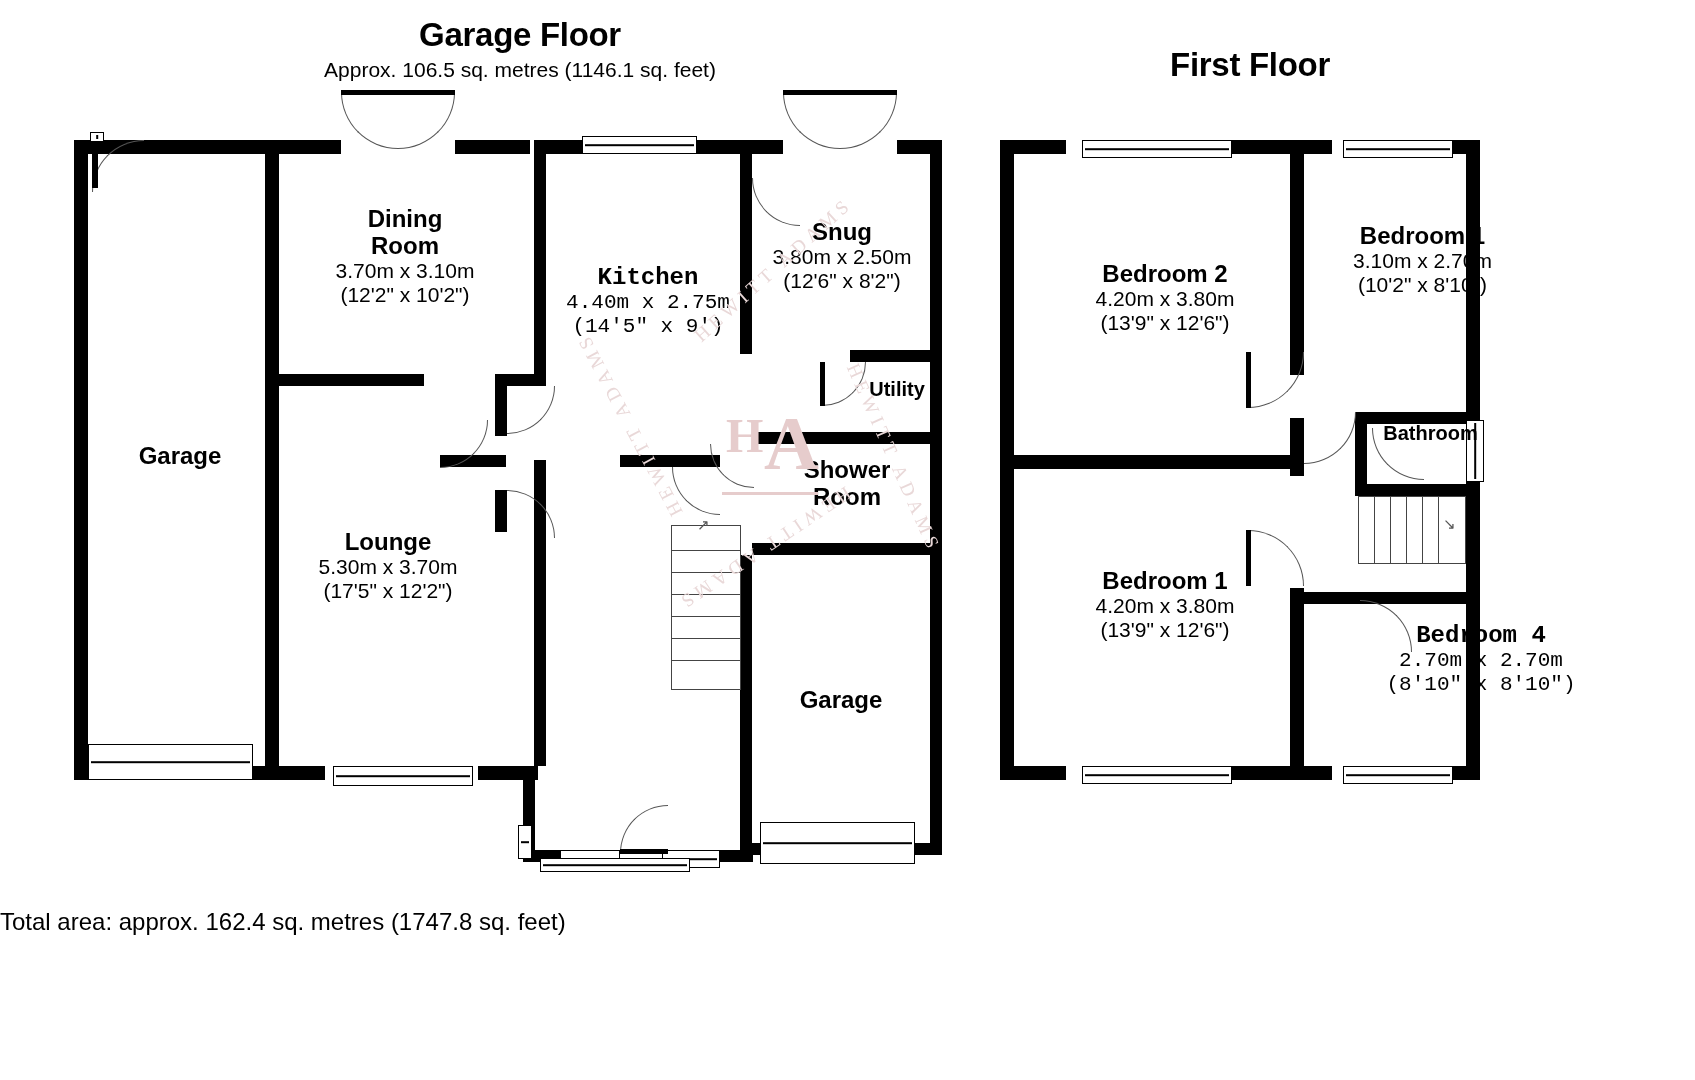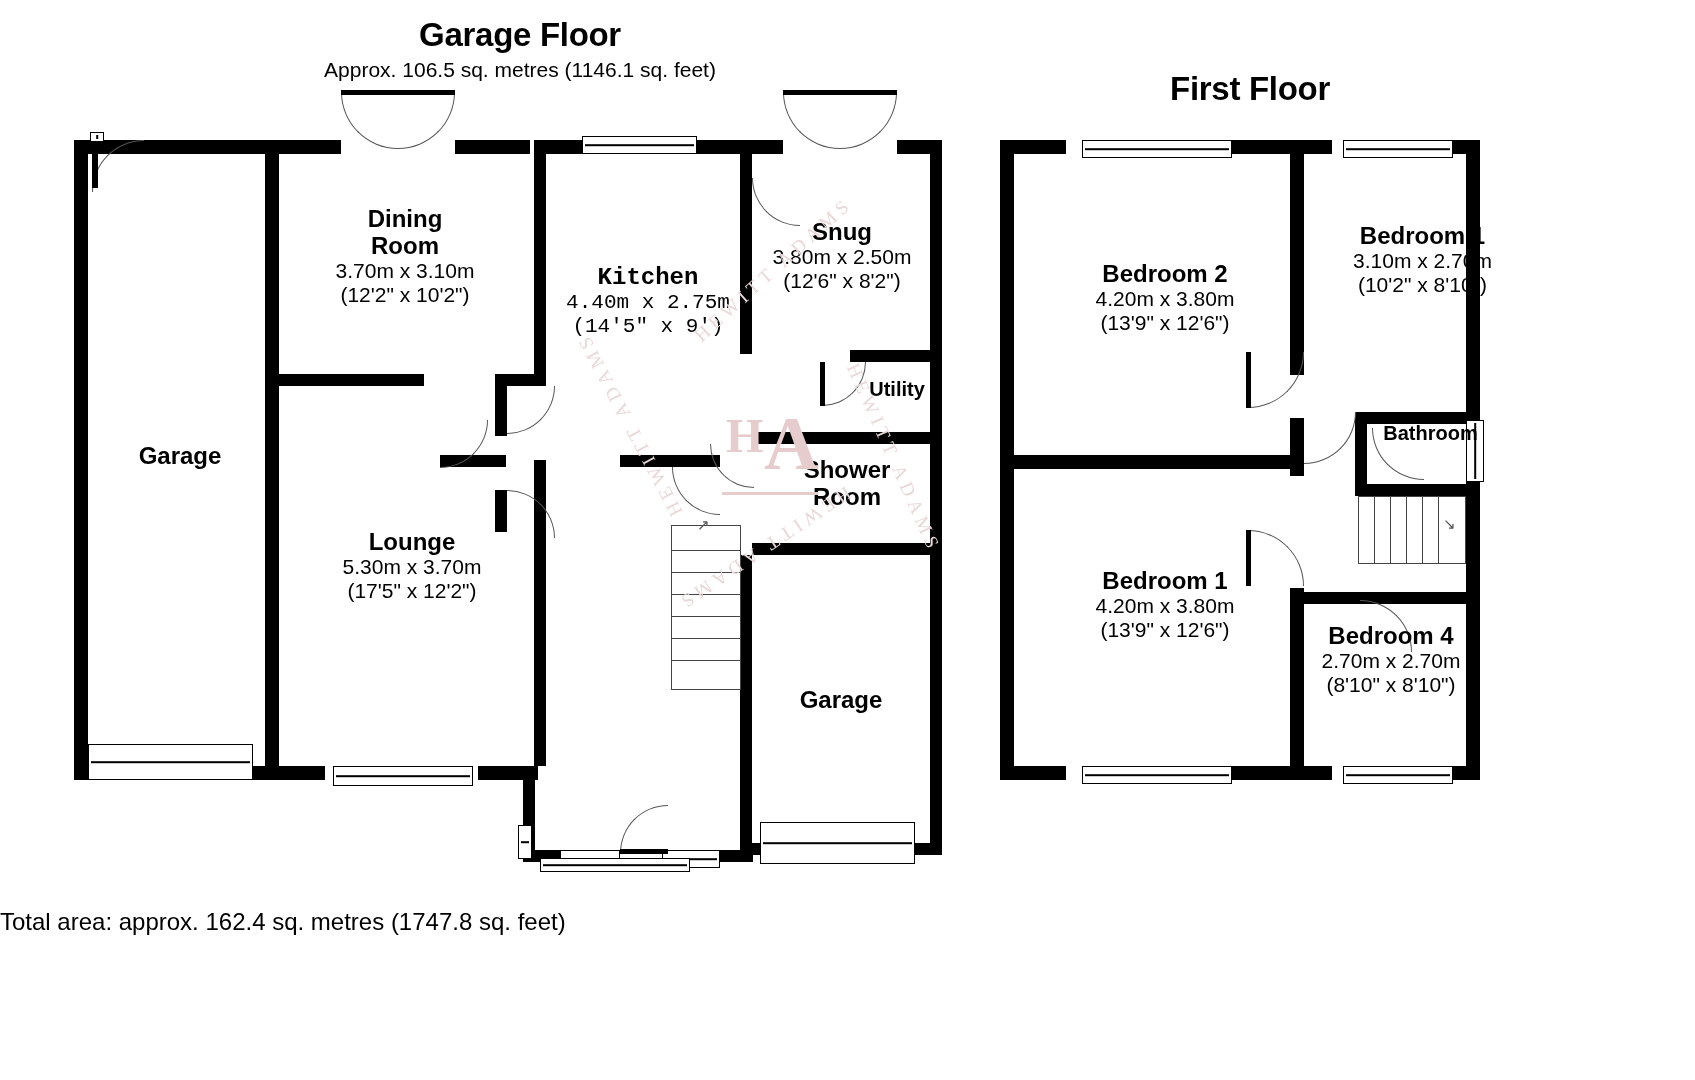--- a/index.html
+++ b/index.html
@@ -107,21 +107,21 @@
   }
 </style>
 </head>
 <body>
 
 <div id="root">
 
   <div class="floor-title" style="left:250px; top:16px; width:540px;">Garage Floor</div>
   <div class="floor-sub" style="left:250px; top:58px; width:540px;">Approx. 106.5 sq. metres (1146.1 sq. feet)</div>
 
-  <div class="floor-title" style="left:980px; top:46px; width:540px;margin-top:24px;">First Floor</div>
+  <div class="floor-title" style="left:980px; top:46px; width:540px;">First Floor</div>
 
   <div style="position:absolute; left:0; top:0; width:1000px; height:900px;">
 
     <div class="wall" style="left:74px; top:140px; width:14px; height:640px;"></div>
 
     <div class="wall" style="left:74px; top:140px; width:90px; height:14px;"></div>
     <div class="wall" style="left:163px; top:140px; width:117px; height:14px;"></div>
 
     <div class="wall" style="left:265px; top:140px; width:14px; height:640px;"></div>
 
@@ -237,21 +237,21 @@
 
     <div class="label" style="left:852px; top:378px; width:90px;">
       <span class="nm sm">Utility</span>
     </div>
 
     <div class="label" style="left:752px; top:456px; width:190px;">
       <span class="nm">Shower</span>
       <span class="nm">Room</span>
     </div>
 
-    <div class="label" style="left:302px; top:528px; width:220px;">
+    <div class="label" style="left:278px; top:528px; width:220px;">
       <span class="nm">Lounge</span>
       <span class="dim">5.30m x 3.70m</span>
       <span class="dim">(17'5" x 12'2")</span>
     </div>
 
     <div class="label" style="left:752px; top:686px; width:178px;">
       <span class="nm">Garage</span>
     </div>
 
     <div class="wm" style="left:690px; top:330px; transform:rotate(-42deg); transform-origin:left top;">HEWITT ADAMS</div>
@@ -323,21 +323,21 @@
     <div class="label" style="left:1358px; top:422px; width:145px;text-align:center;">
       <span class="nm sm">Bathroom</span>
     </div>
 
     <div class="label" style="left:1040px; top:567px; width:250px;">
       <span class="nm">Bedroom 1</span>
       <span class="dim">4.20m x 3.80m</span>
       <span class="dim">(13'9" x 12'6")</span>
     </div>
 
-    <div class="label" style="left:1266px; top:622px; width:250px;">
+    <div class="label" style="left:1356px; top:622px; width:250px;font-family:Liberation Mono, monospace;">
       <span class="nm">Bedroom 4</span>
       <span class="dim">2.70m x 2.70m</span>
       <span class="dim">(8'10" x 8'10")</span>
     </div>
   </div>
 
   <div class="footer" style="left:0; top:908px;">Total area: approx. 162.4 sq. metres (1747.8 sq. feet)</div>
 
 </div>
 

